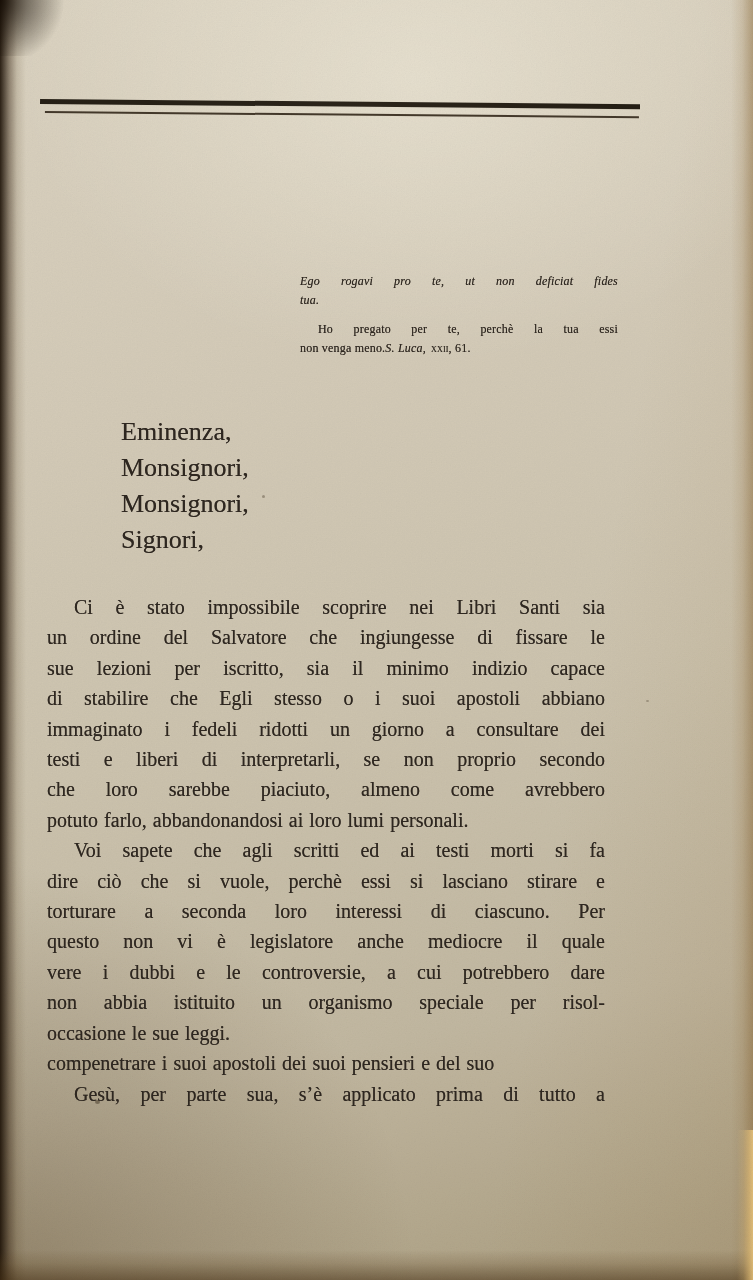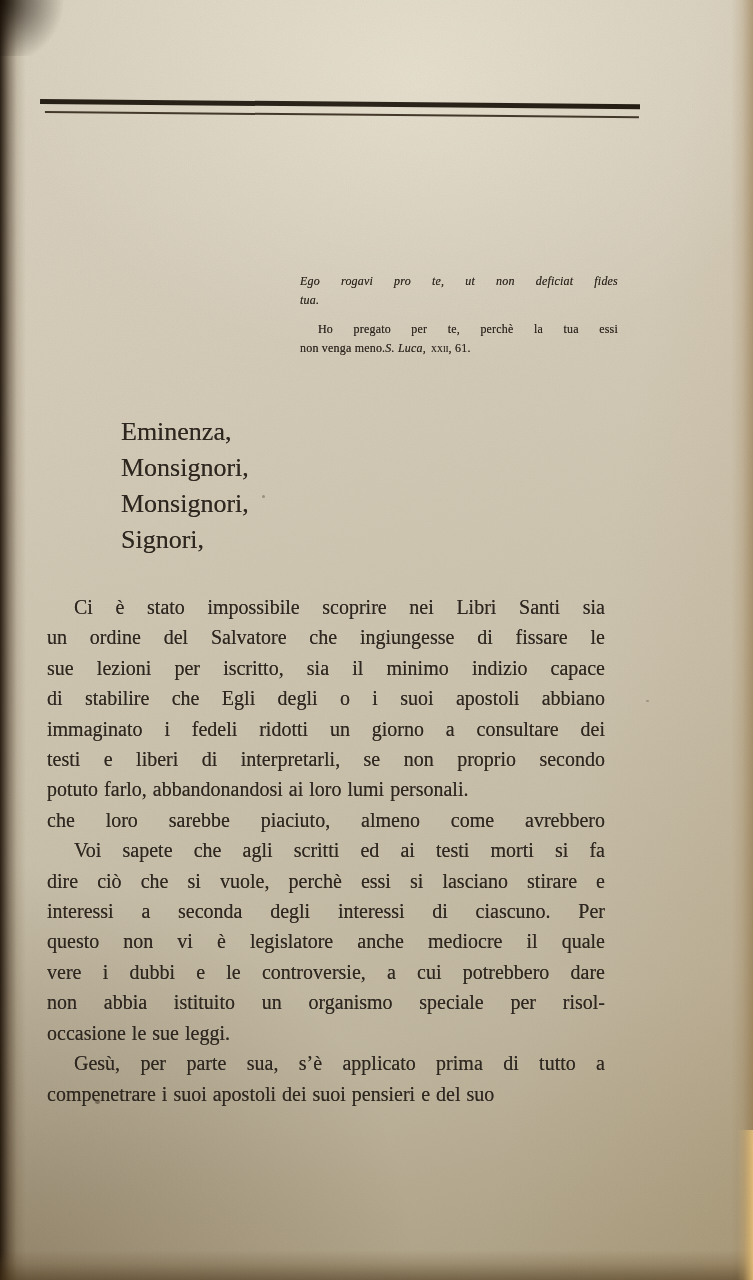--- a/index.html
+++ b/index.html
@@ -104,38 +104,38 @@
       <div class="line">Monsignori,</div>
       <div class="line">Monsignori,</div>
       <div class="line last">Signori,</div>
     </div>
 
   <div class="body-text ink">
     <div class="para">
         <div class="line first">Ci è stato impossibile scoprire nei Libri Santi sia</div>
         <div class="line">un ordine del Salvatore che ingiungesse di fissare le</div>
         <div class="line">sue lezioni per iscritto, sia il minimo indizio capace</div>
-        <div class="line">di stabilire che Egli degli o i suoi apostoli abbiano</div>
+        <div class="line">di stabilire che Egli stesso o i suoi apostoli abbiano</div>
         <div class="line">immaginato i fedeli ridotti un giorno a consultare dei</div>
         <div class="line">testi e liberi di interpretarli, se non proprio secondo</div>
+        <div class="line">che loro sarebbe piaciuto, almeno come avrebbero</div>
         <div class="line last">potuto farlo, abbandonandosi ai loro lumi personali.</div>
-        <div class="line">che loro sarebbe piaciuto, almeno come avrebbero</div>
       </div>
     <div class="para">
         <div class="line first">Voi sapete che agli scritti ed ai testi morti si fa</div>
         <div class="line">dire ciò che si vuole, perchè essi si lasciano stirare e</div>
-        <div class="line">interessi a seconda degli interessi di ciascuno. Per</div>
+        <div class="line">torturare a seconda loro interessi di ciascuno. Per</div>
         <div class="line">questo non vi è legislatore anche mediocre il quale</div>
         <div class="line">vere i dubbi e le controversie, a cui potrebbero dare</div>
         <div class="line">non abbia istituito un organismo speciale per risol-</div>
         <div class="line last">occasione le sue leggi.</div>
       </div>
     <div class="para">
+        <div class="line last">compenetrare i suoi apostoli dei suoi pensieri e del suo</div>
         <div class="line first">Gesù, per parte sua, s’è applicato prima di tutto a</div>
-        <div class="line last">compenetrare i suoi apostoli dei suoi pensieri e del suo</div>
       </div>
   </div>
 
   <div class="speck s1"></div>
   <div class="speck s2"></div>
   <div class="speck s3"></div>
 
   <div class="edge edge-left"></div>
   <div class="edge corner-tl"></div>
   <div class="edge edge-right"></div>

